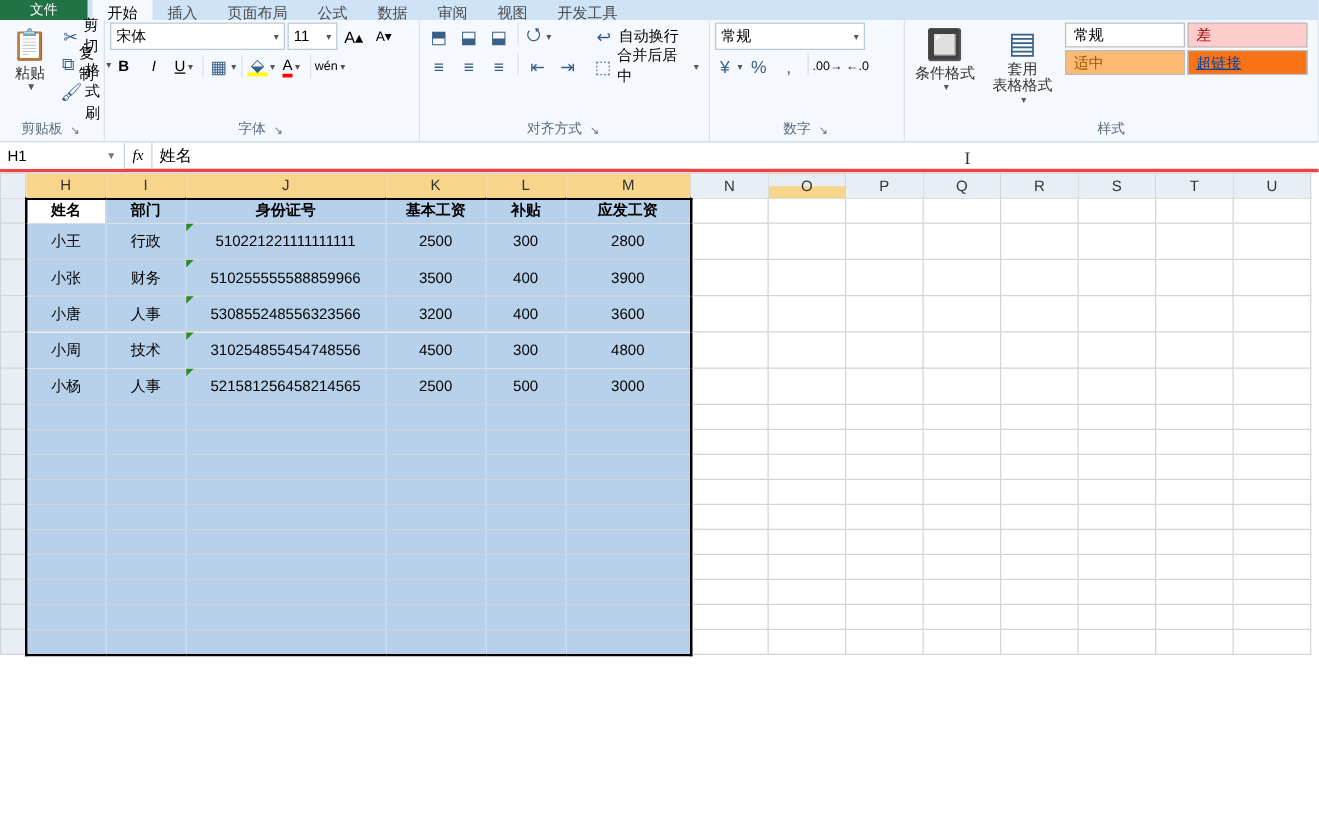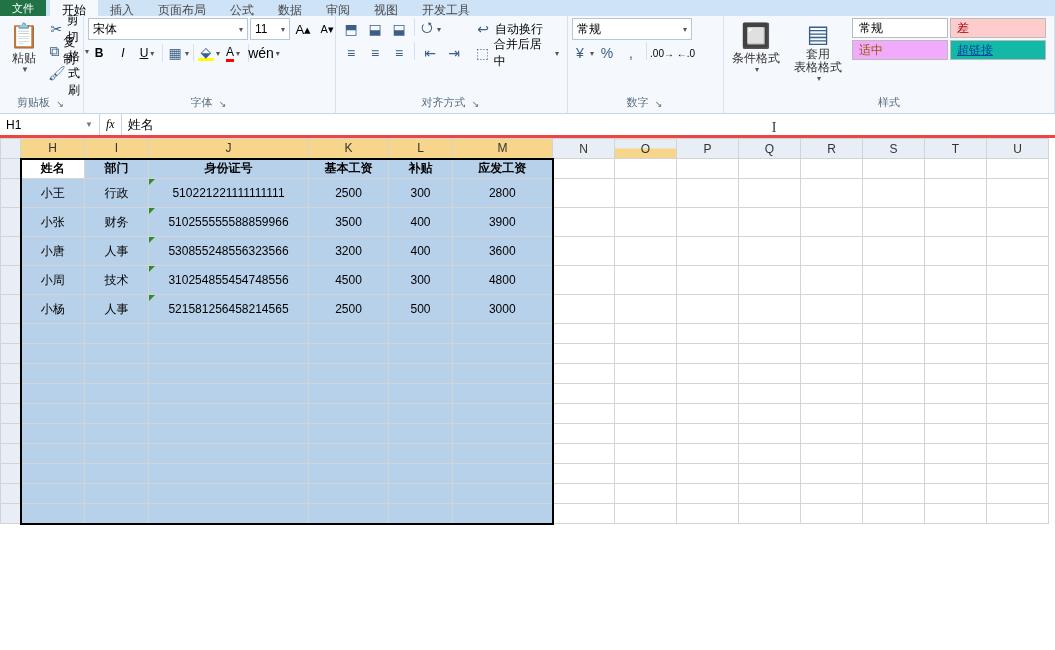--- a/index.html
+++ b/index.html
@@ -1,20 +1,20 @@
 <!DOCTYPE html>
 <html><head>
 <meta charset="utf-8">
 <style>
 * { box-sizing: border-box; margin: 0; padding: 0; font-family: "Microsoft YaHei", SimSun, Arial, sans-serif; }
 body { width: 1055px; height: 650px; background: #fff; overflow: hidden; font-size: 12px; }
 
 
 .tabs { display: flex; height: 16px; background: #cfe3f7; padding-left: 0; align-items: flex-end; }
-.tabs .file-tab { background: #217346; color: #fff; padding: 0 12px; height: 16px; line-height: 16px; font-size: 11px; margin-right: 4px; }
+.tabs .file-tab { background: #217346; color: #fff; padding: 0 24px; height: 16px; line-height: 16px; font-size: 11px; margin-right: 4px; }
 .tabs .tab { padding: 2px 12px; height: 16px; line-height: 16px; font-size: 12px; color: #4b4b4b; }
 .tabs .tab.active { background: #f5f9fd; color: #000; }
 
 
 .ribbon { display: flex; height: 98px; background: #f5f9fd; border-bottom: 1px solid #c4d6e8; }
 .group { border-right: 1px solid #d6e2ef; display: flex; flex-direction: column; justify-content: space-between; padding: 2px 4px 0 4px; }
 .group-label { text-align: center; font-size: 11px; color: #5a6c7f; padding: 2px 0 3px; display: flex; align-items: flex-end; justify-content: center; gap: 4px; }
 .group-body { flex: 1; display: flex; align-items: flex-start; }
 .dialog-launcher { width: 12px; height: 12px; display: inline-flex; align-items: center; justify-content: center; color: #5a6c7f; font-size: 9px; border: 1px solid transparent; }
 
@@ -22,21 +22,21 @@
 .ico { display: inline-flex; align-items: center; justify-content: center; width: 16px; height: 16px; font-size: 14px; color: #3b5f87; }
 .ico-lg { width: 32px; height: 32px; font-size: 24px; }
 .btn-sm { display: flex; align-items: center; gap: 3px; height: 22px; padding: 0 3px; font-size: 12px; cursor: default; }
 .btn-vert { display: flex; flex-direction: column; align-items: center; padding: 2px 4px; cursor: default; text-align:center; }
 .btn-vert .lbl { font-size: 12px; color: #333; line-height: 13px; }
 .drop-arrow { font-size: 8px; color: #555; margin-left: 2px; }
 
 
 .font-row1 { display: flex; gap: 2px; margin-bottom: 2px; }
 .combo { border: 1px solid #b5c8db; background: #fff; height: 22px; display: flex; align-items: center; padding: 0 4px; font-size: 12px; }
-.font-name { width: 160px; }
+.font-name { width: 140px; }
 .font-size { width: 40px; }
 .grow-shrink { display: flex; gap: 2px; }
 .font-row2 { display: flex; gap: 2px; align-items: center; }
 .sep { width: 1px; height: 18px; background: #d6e2ef; margin: 0 2px; }
 
 
 .align-row { display: flex; gap: 2px; margin-bottom: 2px; }
 .align-btn { width: 22px; height: 22px; display: flex; align-items: center; justify-content: center; cursor: default; }
 .wrap-col { display: flex; flex-direction: column; margin-left: 6px; gap: 2px; }
 .wrap-btn { display: flex; align-items: center; gap: 4px; height: 22px; padding: 0 4px; cursor: default; }
@@ -45,22 +45,22 @@
 .num-col { display:flex; flex-direction:column; gap:2px; }
 .num-combo { border:1px solid #b5c8db; background:#fff; height:22px; width:120px; display:flex; align-items:center; padding:0 4px; }
 .num-row { display:flex; gap:2px; }
 
 
 .styles-body { display:flex; align-items:flex-start; gap:6px; }
 .style-gallery { display:flex; flex-direction:column; gap:2px; }
 .style-chip { width: 96px; height:20px; border:1px solid #bbb; display:flex; align-items:center; padding:0 6px; font-size:12px; }
 .chip-normal { background:#fff; }
 .chip-bad { background: #ffcccc; color:#9c0006; }
-.chip-mid { background: #f0abfc; color:#9c5700; }
-.chip-link { background:#14b8a6; color:#0644a3; text-decoration: underline; }
+.chip-mid { background: #fdba74; color:#9c5700; }
+.chip-link { background:#f97316; color:#0644a3; text-decoration: underline; }
 
 
 .fbar { display:flex; height:24px; border-bottom:3px solid #ef4444; align-items:stretch; }
 .name-box { width:100px; border-right:1px solid #c4d6e8; display:flex; align-items:center; padding:0 6px; background:#fff; }
 .name-box .dd { margin-left:auto; font-size:8px; color:#777; }
 .fx-area { display:flex; align-items:center; border-right:1px solid #c4d6e8; padding:0 6px; gap:6px; }
 .fx-lbl { font-style: italic; font-family: "Times New Roman", serif; }
 .formula-input { flex:1; padding:0 6px; display:flex; align-items:center; font-size:13px; position:relative; }
 .text-cursor { position:absolute; left:650px; top:6px; font-family: serif; font-size:14px; color:#333; }
 
@@ -184,21 +184,21 @@
         <div class="align-btn">
             <span class="ico" style="border-bottom:3px solid #ffff00;">⬙</span>
             <span class="drop-arrow">▾</span>
           </div>
         <div class="align-btn">
             <span style="border-bottom:3px solid #ff0000;">A</span>
             <span class="drop-arrow">▾</span>
           </div>
         <span class="sep"></span>
         <div class="align-btn">
-            <span style="font-size:14px;">wén</span>
+            <span style="font-size:10px;">wén</span>
             <span class="drop-arrow">▾</span>
           </div>
       </div>
     </div>
     <div class="group-label">
       <span>字体</span>
       <span class="dialog-launcher">↘</span>
     </div>
   </div>
 

